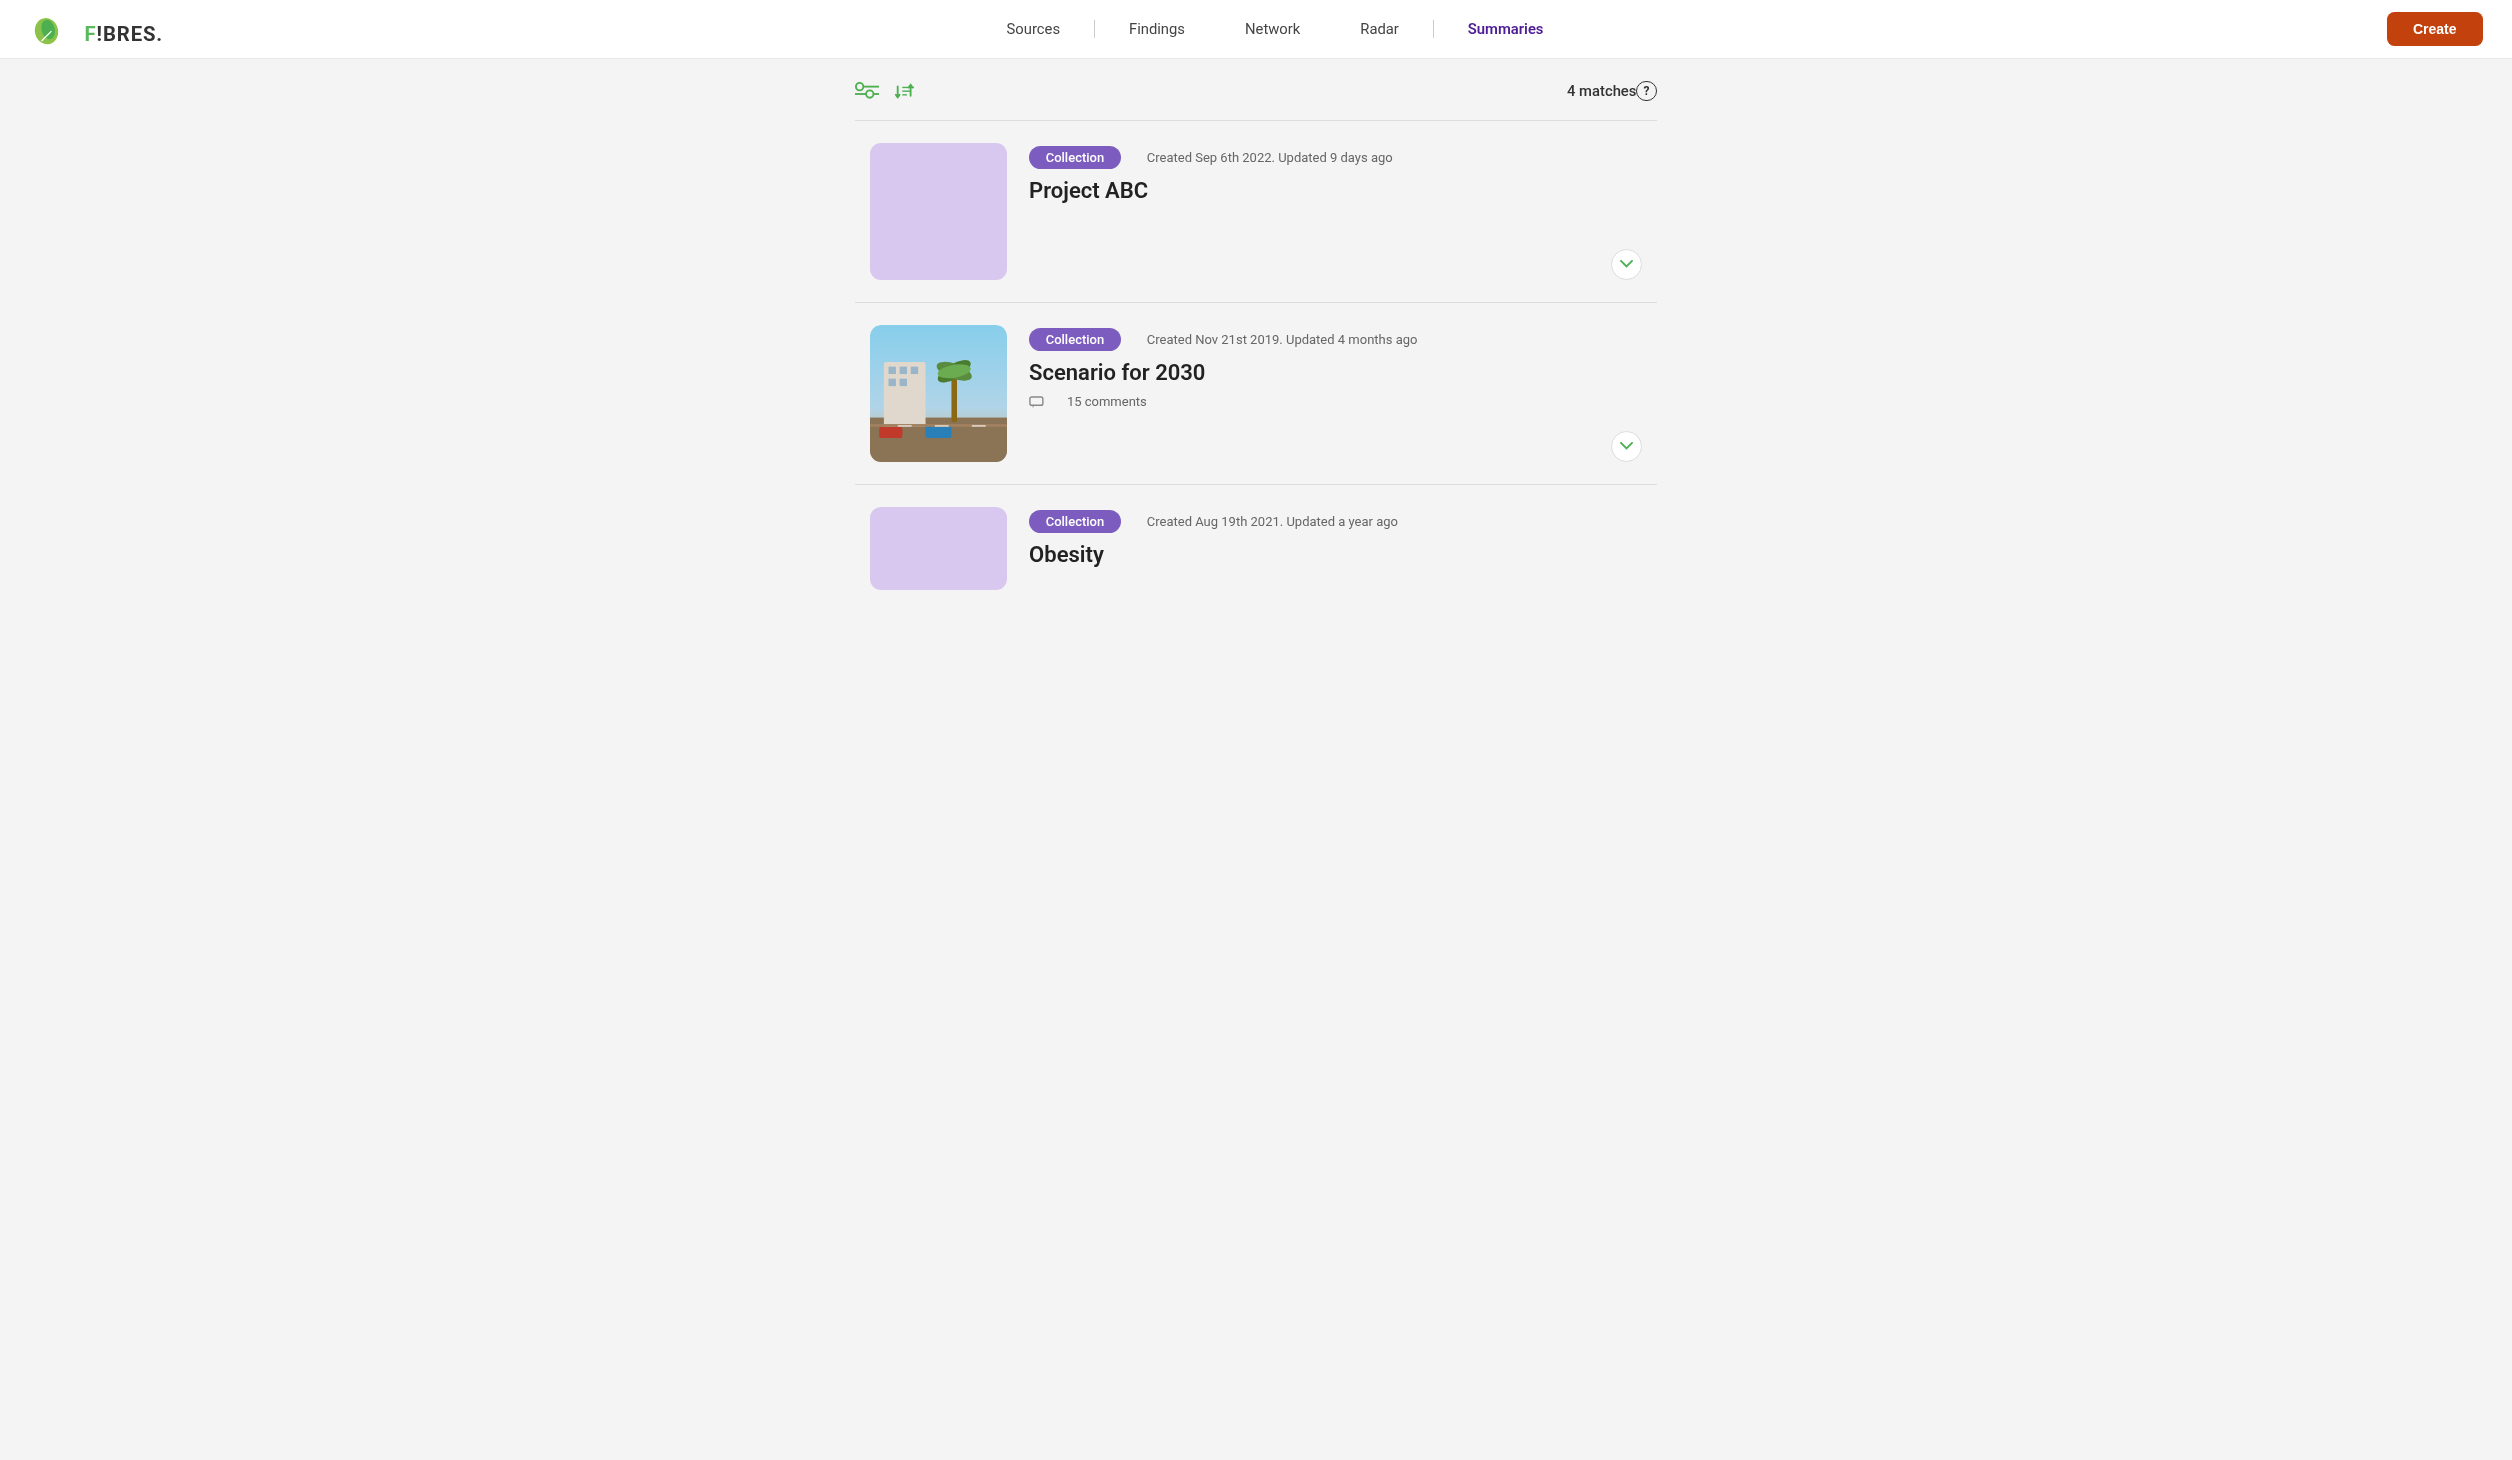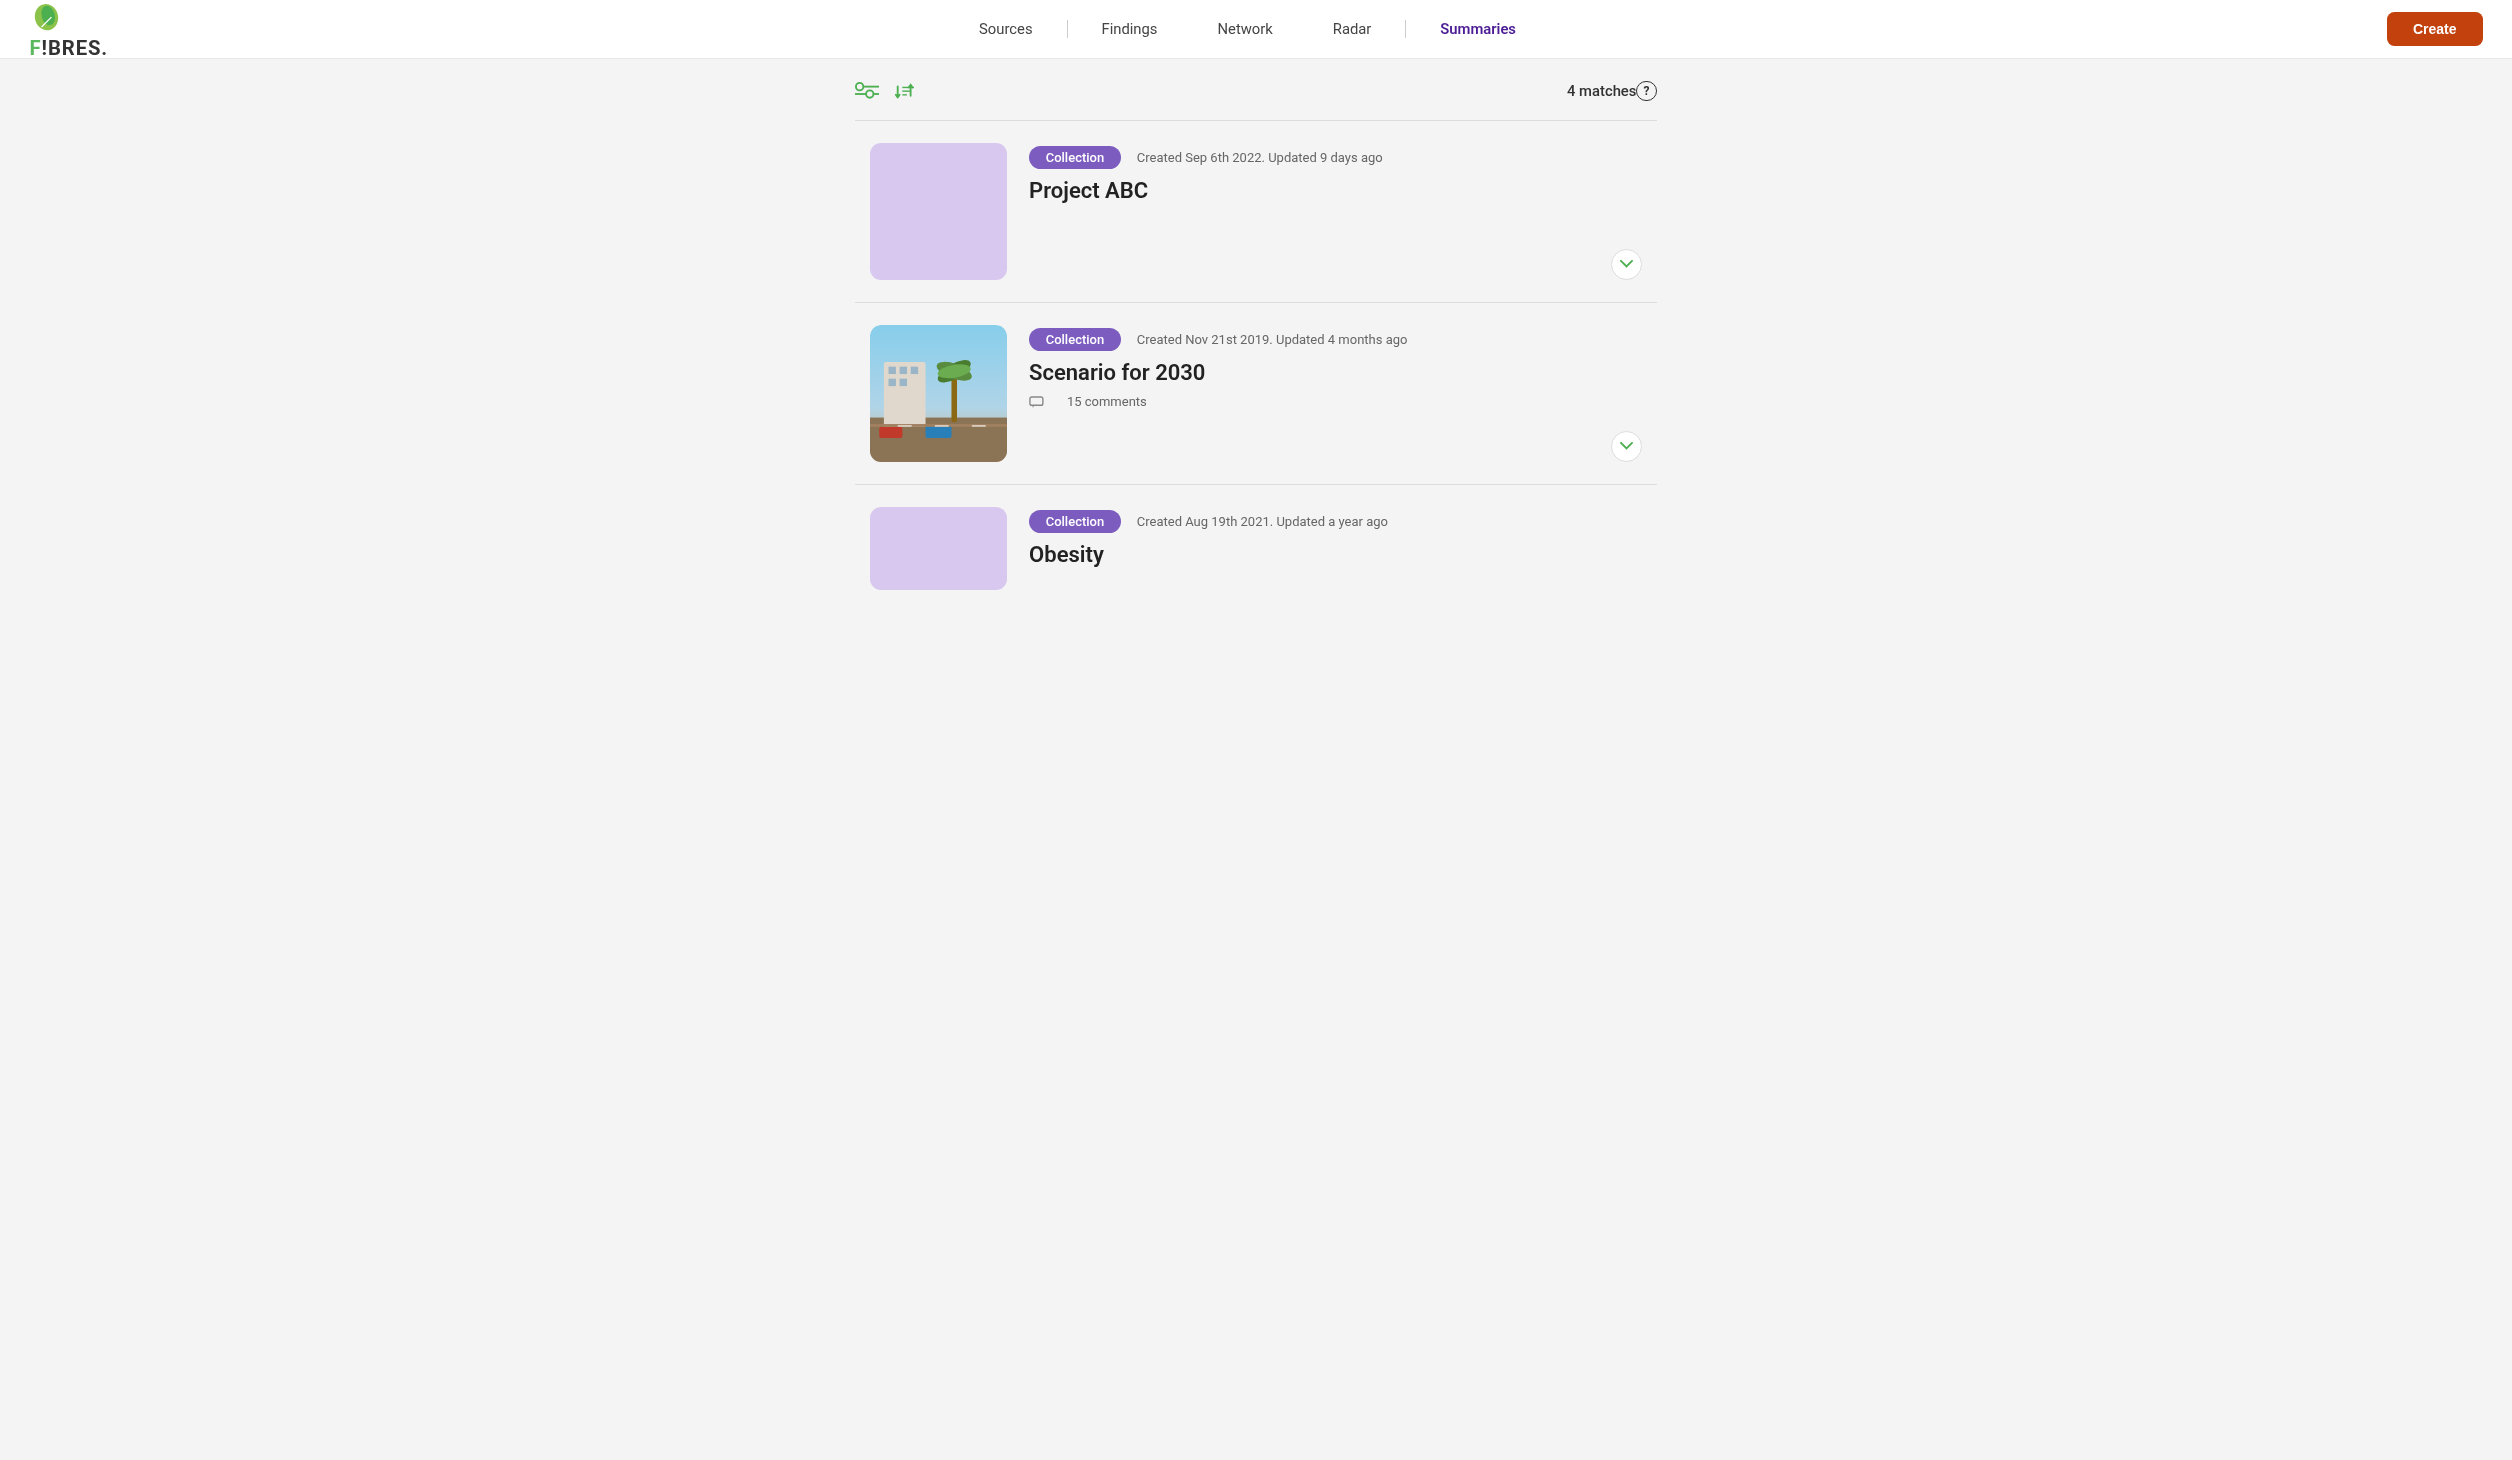--- a/index.html
+++ b/index.html
@@ -14,23 +14,22 @@
       background: #fff;
       display: flex;
       align-items: center;
       justify-content: space-between;
       padding: 0 29.5px;
       height: 59px;
       border-bottom: 0.9px solid #e8e8e8;
     }
     .logo {
       display: flex;
-      align-items: flex-start;
-      gap: 4px;
-      flex-direction: column;
+      align-items: flex-end;
+      gap: 22px;
     }
     .logo-icon {
       width: 33px;
       height: 33px;
     }
     .logo-text {
       font-size: 20.3px;
       font-weight: 700;
       color: #333;
       letter-spacing: 0.9px;
@@ -152,21 +151,21 @@
     .card-thumbnail.light-lavender {
       background: #e8d8f8;
     }
     .card-body {
       flex: 1;
       padding-top: 3.7px;
     }
     .card-meta {
       display: flex;
       align-items: center;
-      gap: 16px;
+      gap: 26px;
       margin-bottom: 9.2px;
     }
     .badge {
       display: inline-block;
       padding: 3.7px 16.6px;
       border-radius: 18.5px;
       font-size: 13px;
       font-weight: 500;
       color: #fff;
     }

